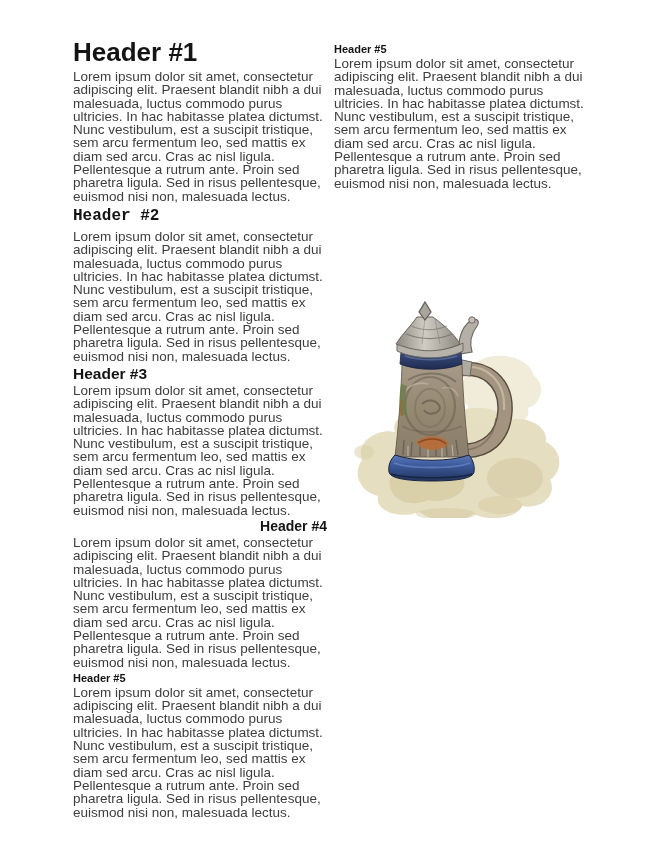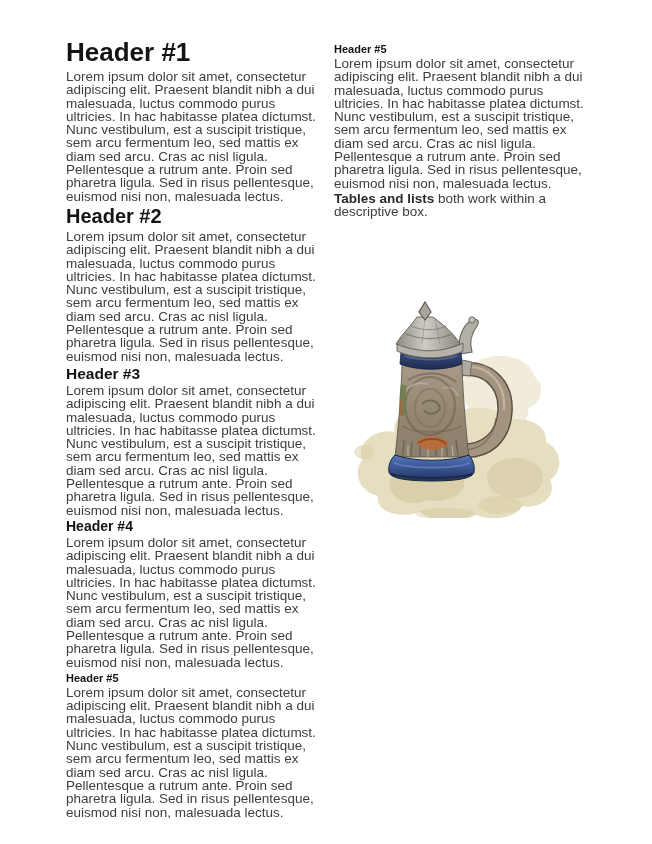--- a/index.html
+++ b/index.html
@@ -2,35 +2,35 @@
 <html><head>
 <meta charset="utf-8">
 <style>
   * { margin: 0; padding: 0; box-sizing: border-box; }
   html, body { width: 652px; height: 844px; background: #ffffff; overflow: hidden; }
   body { font-family: "Liberation Sans", "DejaVu Sans", sans-serif; color: #3d3d3d; position: relative; }
 
   .page { position: absolute; inset: 0; background: #ffffff; }
 
   .col { position: absolute; top: 38px; }
-  .col-left  { left: 66px;  width: 254px; }
+  .col-left  { left: 73px;  width: 254px; }
   .col-right { left: 334px; width: 260px; top: 40px; }
 
   p.body-text {
     font-size: 13.5px;
     line-height: 13.3px;
     color: #3d3d3d;
     margin: 0 0 2px 0;
   }
 
   h1, h2, h3, h4, h5, h6 { color: #141414; font-weight: bold; }
   h1 { font-size: 26px;   line-height: 28px; margin: 0 0 4px 0; }
-  h2 { font-size: 20px;   line-height: 22px; margin: 1px 0 3px 0; }
+  h2 { font-size: 16px;   line-height: 22px; margin: 1px 0 3px 0; font-family: Liberation Mono, monospace; }
   h3 { font-size: 15.5px; line-height: 17px; margin: 1px 0 2px 0; }
-  h4 { font-size: 14px;   line-height: 15px; margin: 2px 0 2px 0; }
+  h4 { font-size: 14px;   line-height: 15px; margin: 2px 0 2px 0; text-align: right; }
   h5 { font-size: 11px; line-height: 14px; margin: 2px 0 1px 0; }
   h6 { font-size: 12px;   line-height: 13.5px; margin: 1px 0 1px 0; }
 
   .bold-lead { font-weight: bold; color: #2a2a2a; }
 
   .figure-wrap {
     position: absolute;
     left: 350px;
     top: 300px;
     width: 212px;
@@ -59,21 +59,20 @@
     <h5>Header #5</h5>
     <p class="body-text">Lorem ipsum dolor sit amet, consectetur adipiscing elit. Praesent blandit nibh a dui malesuada, luctus commodo purus ultricies. In hac habitasse platea dictumst. Nunc vestibulum, est a suscipit tristique, sem arcu fermentum leo, sed mattis ex diam sed arcu. Cras ac nisl ligula. Pellentesque a rutrum ante. Proin sed pharetra ligula. Sed in risus pellentesque, euismod nisi non, malesuada lectus.</p>
   </div>
 
   <div class="col col-right">
     <h5>Header #5</h5>
     <p class="body-text">Lorem ipsum dolor sit amet, consectetur adipiscing elit. Praesent blandit nibh a dui malesuada, luctus commodo purus ultricies. In hac habitasse platea dictumst. Nunc vestibulum, est a suscipit tristique, sem arcu fermentum leo, sed mattis ex diam sed arcu. Cras ac nisl ligula. Pellentesque a rutrum ante. Proin sed pharetra ligula. Sed in risus pellentesque, euismod nisi non, malesuada lectus.</p>
 
 
 
-    <p class="body-text"><span class="bold-lead">Tables and lists</span><span> both work within a descriptive box.</span></p>
   </div>
 
   <div class="figure-wrap">
     <svg viewBox="0 0 212 218" xmlns="http://www.w3.org/2000/svg">
       <defs>
         <linearGradient id="bodyGrad" x1="0" y1="0" x2="0" y2="1">
           <stop offset="0" stop-color="#a79a89"></stop>
           <stop offset="0.55" stop-color="#93876f"></stop>
           <stop offset="1" stop-color="#8a7e6e"></stop>
         </linearGradient>

